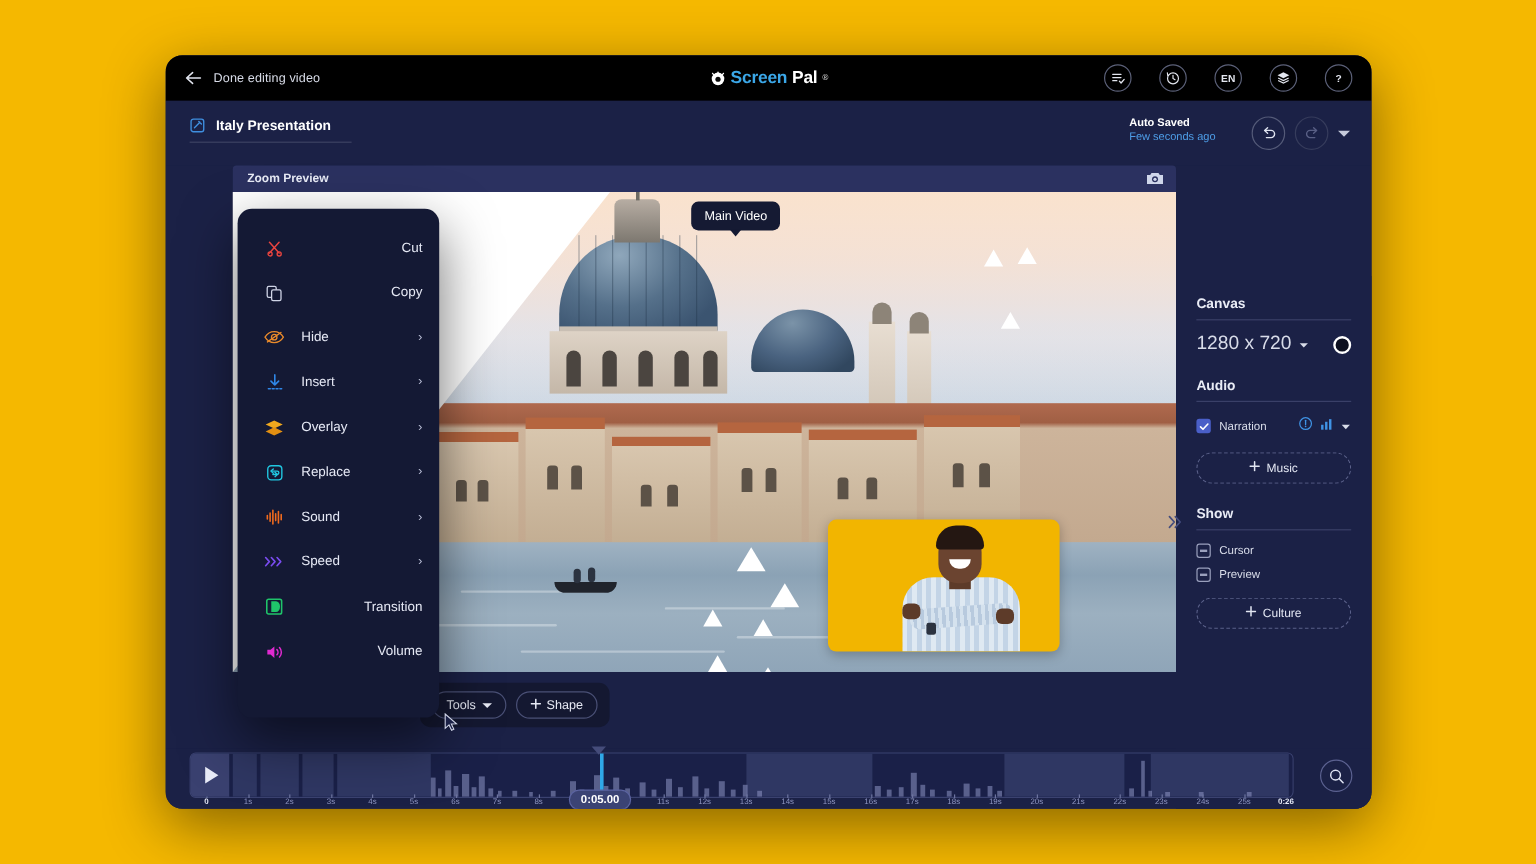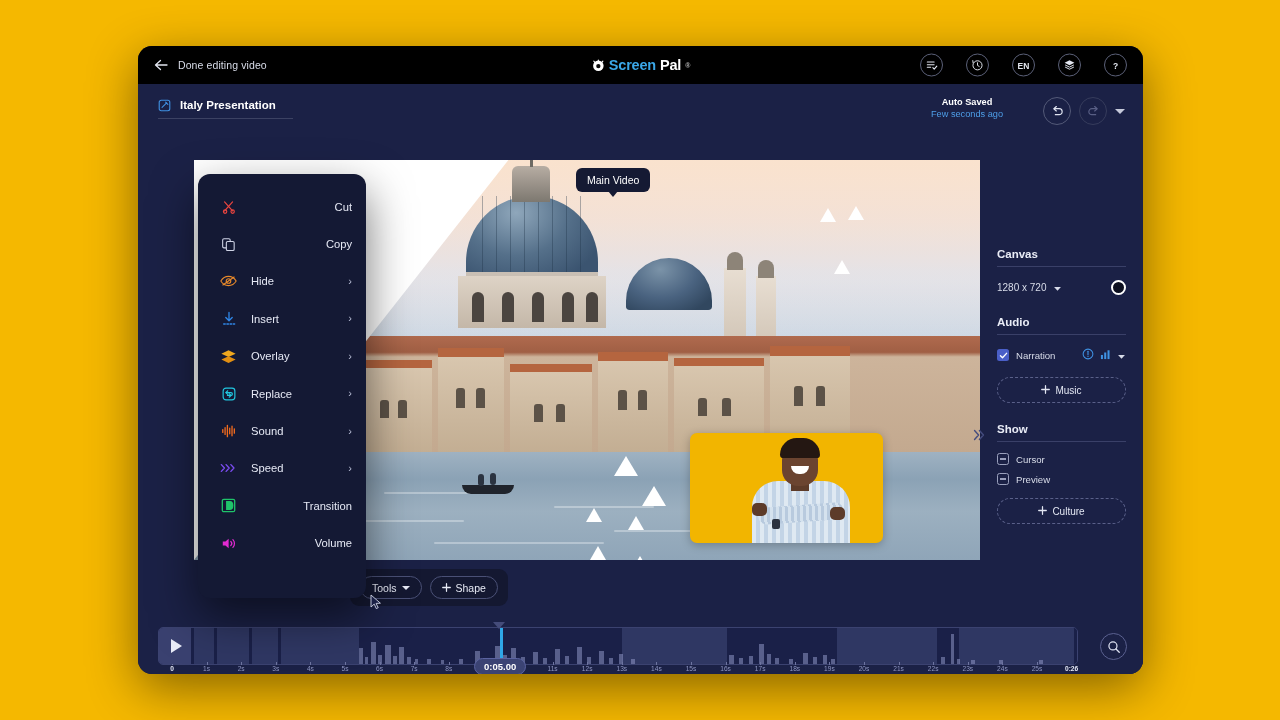--- a/index.html
+++ b/index.html
@@ -67,22 +67,22 @@
   .proj {
     position: absolute; left: 20px; top: 14px;
     display: flex; align-items: center; gap: 9px;
     border-bottom: 1px solid #3c4263;
     padding-bottom: 7px; width: 135px;
     cursor: pointer;
   }
   .proj .pencil { width: 13px; height: 13px; }
   .proj .pname { color: #ffffff; font-size: 11.5px; font-weight: bold; }
   .saved {
-    position: absolute; right: 140px; top: 12px;
-    text-align: center; line-height: 1.35;
+    position: absolute; right: 130px; top: 12px;
+    text-align: left; line-height: 1.35;
   }
   .saved .l1 { color: #ffffff; font-size: 9.2px; font-weight: bold; }
   .saved .l2 { color: #4e9ee8; font-size: 9.2px; }
   .undo-wrap {
     position: absolute; right: 18px; top: 13px;
     display: flex; align-items: center; gap: 8px;
   }
   .undo-btn {
     width: 28px; height: 28px; border-radius: 50%;
     border: 1.2px solid #545a78;
@@ -314,21 +314,21 @@
   #right-panel {
     position:absolute; right:0; top:92px;
     width:163px; height:486px;
     background:#1b2146; padding: 18px 17px 0 17px;
   }
   .pnl-title {
     color:#e9ecf6; font-size:11.5px; font-weight:bold;
     padding-bottom:6px; border-bottom:1px solid #3a4068;
   }
   .row { display:flex; align-items:center; margin-top:11px; }
-  .res-text { color:#d8dce9; font-size:10px; }
+  .res-text { color:#d8dce9; font-size:16px; }
   .dot-btn {
     width:15px;height:15px;border-radius:50%;border:2px solid #ffffff;
     background:#0d1020; margin-left:auto; cursor:pointer;
   }
   .chk {
     width:12px;height:12px;border-radius:2.5px;background:#4a5fc8;
     display:flex;align-items:center;justify-content:center; cursor:pointer;
   }
   .chk svg { display:block; }
   .lbl { color:#d8dce9; font-size:9.6px; margin-left:7px; }
@@ -517,20 +517,30 @@
           </svg>
       </div>
       <div class="caret-down-sm"></div>
     </div>
   </div>
 
   <div id="editor-body">
 
     <div id="stage">
 
+      <div id="stage-topbar">
+        <span class="zoom-preview-label">Zoom Preview</span>
+        <span class="cam-icon">
+          <svg width="15" height="13" viewBox="0 0 18 15">
+              <path d="M1 4.2h3.2l1.3-2h7l1.3 2H17v9H1z" fill="#cfd6ea"></path>
+              <circle cx="9" cy="8.6" r="3" fill="#2b3160"></circle>
+              <circle cx="9" cy="8.6" r="1.6" fill="#cfd6ea"></circle>
+            </svg>
+        </span>
+      </div>
 
       <div id="canvas">
 
         <div class="photo">
           <div class="sky-warm"></div>
           <div class="dome-main">
             <div class="dome-rib" style="left:16px"></div>
               <div class="dome-rib" style="left:30px"></div>
             <div class="dome-rib" style="left:44px"></div>
               <div class="dome-rib" style="left:58px"></div>

